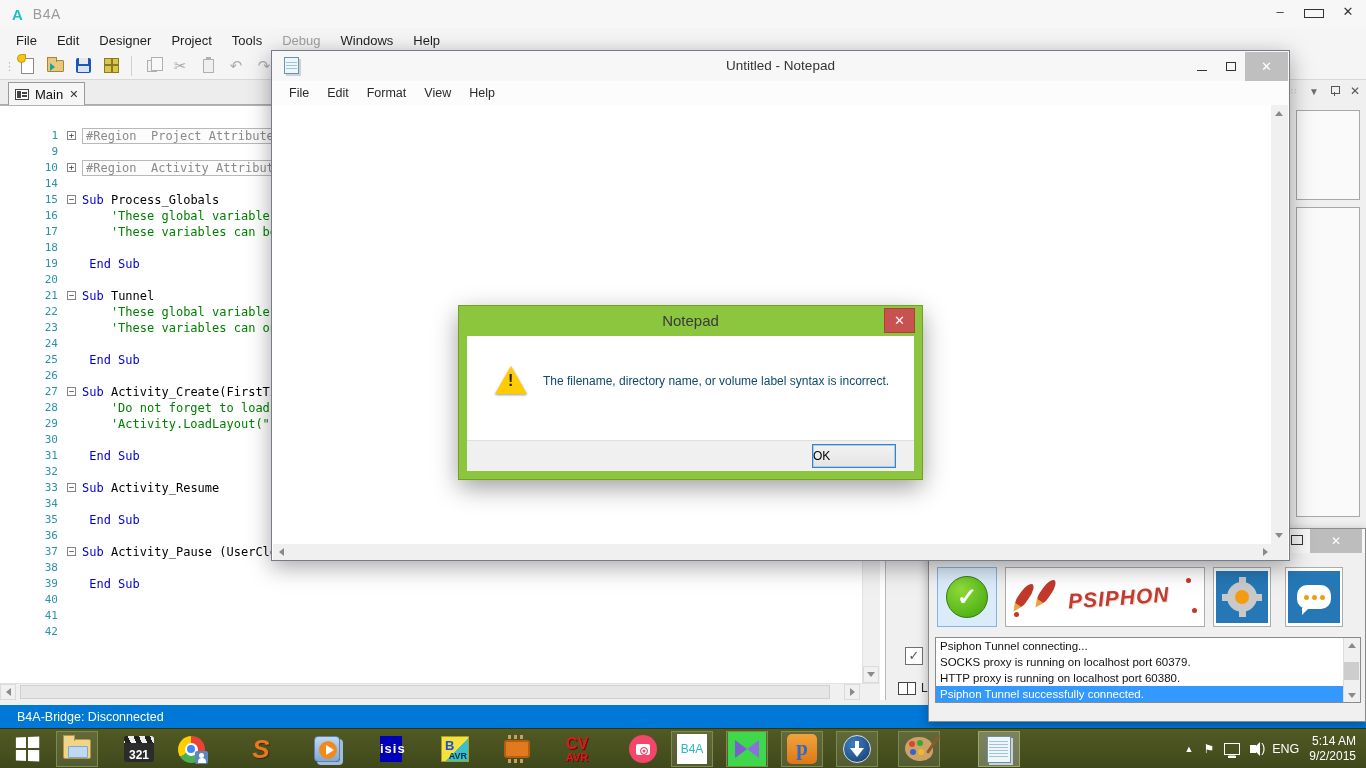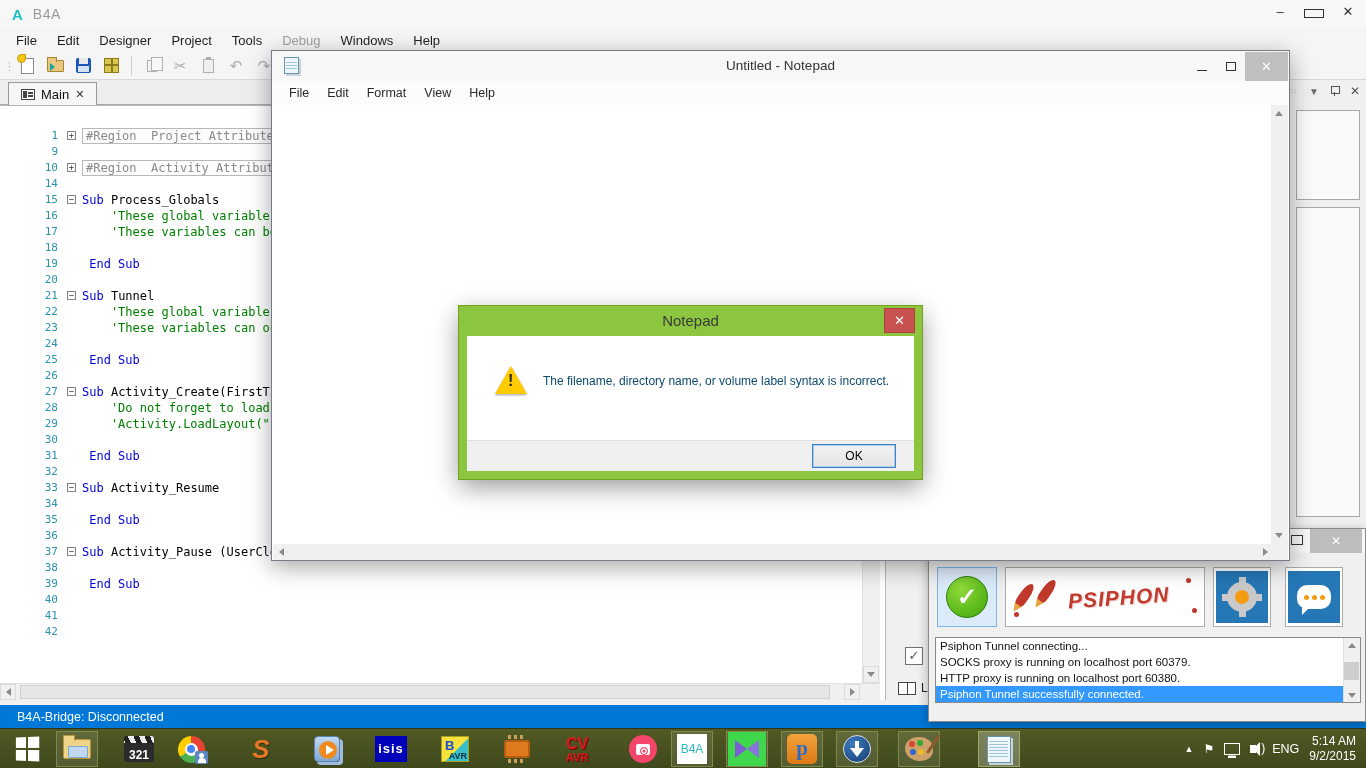--- a/index.html
+++ b/index.html
@@ -38,21 +38,21 @@
   .gray-glyph { color:#ABABAB; font-size:15px; }
   .ic-copy { width:10px; height:12px; border:1px solid #B0B0B0; background:#F2F2F2; position:relative; }
   .ic-copy:before { content:""; position:absolute; left:3px; top:-4px; width:10px; height:12px; border:1px solid #B0B0B0; background:#F8F8F8; }
   .ic-paste { width:11px; height:14px; border:1px solid #B0B0B0; background:#EFEFEF; position:relative; }
   .ic-paste:before { content:""; position:absolute; left:2px; top:-3px; width:5px; height:3px; background:#B0B0B0; }
   .blue-circ { width:20px; height:20px; border-radius:50%; background:#1566AD; color:#FFF; font-size:12px; font-weight:bold; display:flex; align-items:center; justify-content:center; }
   .ic-list { width:14px; height:14px; border-left:3px solid #2AA198; position:relative; opacity:.7; }
   .ic-list:before { content:""; position:absolute; left:2px; top:2px; width:9px; height:2px; background:#999; box-shadow:0 4px 0 #999, 0 8px 0 #999; }
 
   #b4a-tabstrip { left:0; top:80px; width:885px; height:25px; background:#EDEDED; border-bottom:1px solid #ABABAB; }
-  #b4a-tab { position:absolute; left:8px; top:2px; height:23px; background:#F6F6F6; border:1px solid #9A9A9A; border-bottom:none; display:flex; align-items:center; gap:6px; padding:0 12px; }
+  #b4a-tab { position:absolute; left:8px; top:2px; height:23px; background:#F6F6F6; border:1px solid #9A9A9A; border-bottom:none; display:flex; align-items:center; gap:6px; padding:0 6px; }
   .ic-form { width:14px; height:11px; border:1px solid #444; background:#FFF; position:relative; }
   .ic-form:before { content:""; position:absolute; left:1px; top:1px; width:4px; height:7px; background:#444; }
   .ic-form:after { content:""; position:absolute; right:1px; top:2px; width:5px; height:2px; background:#444; box-shadow:0 3px 0 #444; }
   #b4a-tab .tab-label { font-size:13px; color:#111; }
   #b4a-tab .tab-close { font-size:11px; color:#333; }
 
   #editor { left:0; top:105px; width:885px; height:595px; background:#FFF; border-top:1px solid #B5B5B5; overflow:hidden; }
   #code-lines { position:absolute; left:0; top:22px; width:860px; }
   .code-line { display:flex; height:16px; line-height:16px; font-family:"DejaVu Sans Mono", monospace; font-size:12px; white-space:pre; }
   .code-line .ln { width:66px; text-align:right; padding-right:8px; color:#2B91AF; font-size:11px; flex:0 0 auto; }
@@ -144,21 +144,21 @@
 
   
   #dlg { left:459px; top:306px; width:463px; height:173px; background:#8CC63E; outline:1px solid #74A21F; box-shadow:0 8px 24px rgba(0,0,0,.4); }
   #dlg-title { position:absolute; left:0; top:0; width:100%; height:30px; text-align:center; line-height:30px; font-size:15px; color:#3A3A3A; }
   #dlg-close { position:absolute; right:7px; top:2px; width:31px; height:25px; background:#C85250; border:1px solid #B04040; color:#FFF; font-size:13px; text-align:center; line-height:24px; }
   #dlg-body { position:absolute; left:8px; top:30px; width:447px; height:104px; background:#FFF; }
   .warn-icon { position:absolute; left:28px; top:30px; width:0; height:0; border-left:16px solid transparent; border-right:16px solid transparent; border-bottom:28px solid #FFCC00; filter:drop-shadow(0 1px 1px #999); }
   .warn-icon:after { content:"!"; position:absolute; left:-3px; top:6px; font-size:16px; font-weight:bold; color:#222; }
   #dlg-msg { position:absolute; left:76px; top:38px; width:360px; font-size:12px; color:#0c4a6e; }
   #dlg-footer { position:absolute; left:8px; top:134px; width:447px; height:31px; background:#F0F0F0; border-top:1px solid #DFDFDF; }
-  #dlg-ok { position:absolute; right:18px; top:3px; width:84px; height:24px; background:linear-gradient(#F2F2F2,#E4E4E4); border:1px solid #3B82C4; box-shadow:0 0 0 1px #A9CDEE inset; font-size:12px; color:#000; text-align:center; line-height:22px; }
+  #dlg-ok { position:absolute; right:18px; top:3px; width:84px; height:24px; background:linear-gradient(#F2F2F2,#E4E4E4); border:1px solid #3B82C4; box-shadow:0 0 0 1px #A9CDEE inset; font-size:12px; color:#000; text-align:left; line-height:22px; }
 
   
   #taskbar { left:0; top:728px; width:1366px; height:40px; background:linear-gradient(#515A24,#3F481B); border-top:1px solid #2E3513; }
   .tb-btn { position:absolute; top:2px; width:42px; height:36px; display:flex; align-items:center; justify-content:center; }
   .tb-btn.run { border:1px solid #7E8A4B; background:rgba(255,255,255,.10); }
   .tb-btn.active { background:rgba(255,255,255,.26); border:1px solid #9AA86A; }
   #tb-start { left:4px; width:46px; }
   .win-logo { display:grid; grid-template-columns:11px 11px; grid-template-rows:11px 11px; gap:2px; transform:perspective(60px) rotateY(-14deg); }
   .win-logo i { background:#FFF; }
   .ic-explorer { width:28px; height:20px; background:#F0D589; border:1px solid #B9953C; border-radius:2px; position:relative; }
@@ -169,21 +169,21 @@
   .ic-chrome { width:27px; height:27px; border-radius:50%; background:conic-gradient(#EA4335 0 33%, #4CAF50 33% 66%, #FFCE00 66% 100%); position:relative; }
   .ic-chrome:before { content:""; position:absolute; left:7px; top:7px; width:13px; height:13px; border-radius:50%; background:#FFF; }
   .ic-chrome:after { content:""; position:absolute; left:9.5px; top:9.5px; width:8px; height:8px; border-radius:50%; background:#4285F4; }
   .chrome-badge { position:absolute; right:4px; bottom:3px; width:13px; height:13px; background:#5B87C5; border-radius:2px; }
   .chrome-badge:before { content:""; position:absolute; left:4px; top:2px; width:5px; height:5px; border-radius:50%; background:#FFF; }
   .chrome-badge:after { content:""; position:absolute; left:2.5px; top:7px; width:8px; height:5px; border-radius:4px 4px 0 0; background:#FFF; }
   .ic-s { color:#E87722; font-size:26px; font-weight:bold; font-style:italic; text-shadow:1px 1px 1px rgba(0,0,0,.4); }
   .ic-wmp { width:26px; height:26px; background:linear-gradient(#BFD8F0,#7FA8D8); border:1px solid #5C83B0; border-radius:4px; position:relative; box-shadow:3px 3px 0 #9FBCDC; }
   .ic-wmp:before { content:""; position:absolute; left:4px; top:4px; width:18px; height:18px; border-radius:50%; background:#F08A1D; }
   .ic-wmp:after { content:""; position:absolute; left:11px; top:8px; width:0; height:0; border-left:8px solid #FFF; border-top:5px solid transparent; border-bottom:5px solid transparent; }
-  .ic-isis { width:32px; height:26px; background:#0000BB; color:#FFF; font-size:13px; font-weight:bold; text-align:center; line-height:26px; letter-spacing:1px; }
+  .ic-isis { width:22px; height:26px; background:#0000BB; color:#FFF; font-size:13px; font-weight:bold; text-align:center; line-height:26px; letter-spacing:1px; }
   .ic-bavr { width:28px; height:26px; background:linear-gradient(135deg,#F7E23C 55%, #3BBFC9 55%); text-align:center; position:relative; border:1px solid #A8A020; }
   .ic-bavr .g1 { position:absolute; left:3px; top:1px; color:#1D4ED8; font-weight:bold; font-size:13px; }
   .ic-bavr .g2 { position:absolute; right:1px; bottom:0; color:#083344; font-weight:bold; font-size:9px; }
   .ic-chip { width:26px; height:18px; background:#E07A1F; border:2px solid #B55E12; border-radius:3px; position:relative; }
   .ic-chip:before { content:""; position:absolute; left:2px; top:-7px; width:18px; height:4px; background:repeating-linear-gradient(90deg,#C8A25A 0 3px, transparent 3px 6px); }
   .ic-chip:after { content:""; position:absolute; left:2px; bottom:-7px; width:18px; height:4px; background:repeating-linear-gradient(90deg,#C8A25A 0 3px, transparent 3px 6px); }
   .ic-cvavr { text-align:center; line-height:1; }
   .ic-cvavr .g1 { color:#D21F1F; font-weight:bold; font-size:16px; display:block; text-shadow:1px 1px 0 #7A0000; }
   .ic-cvavr .g2 { color:#D21F1F; font-weight:bold; font-size:11px; display:block; text-shadow:1px 1px 0 #7A0000; }
   .ic-ocam { width:28px; height:28px; border-radius:50%; background:#F4456B; position:relative; }

